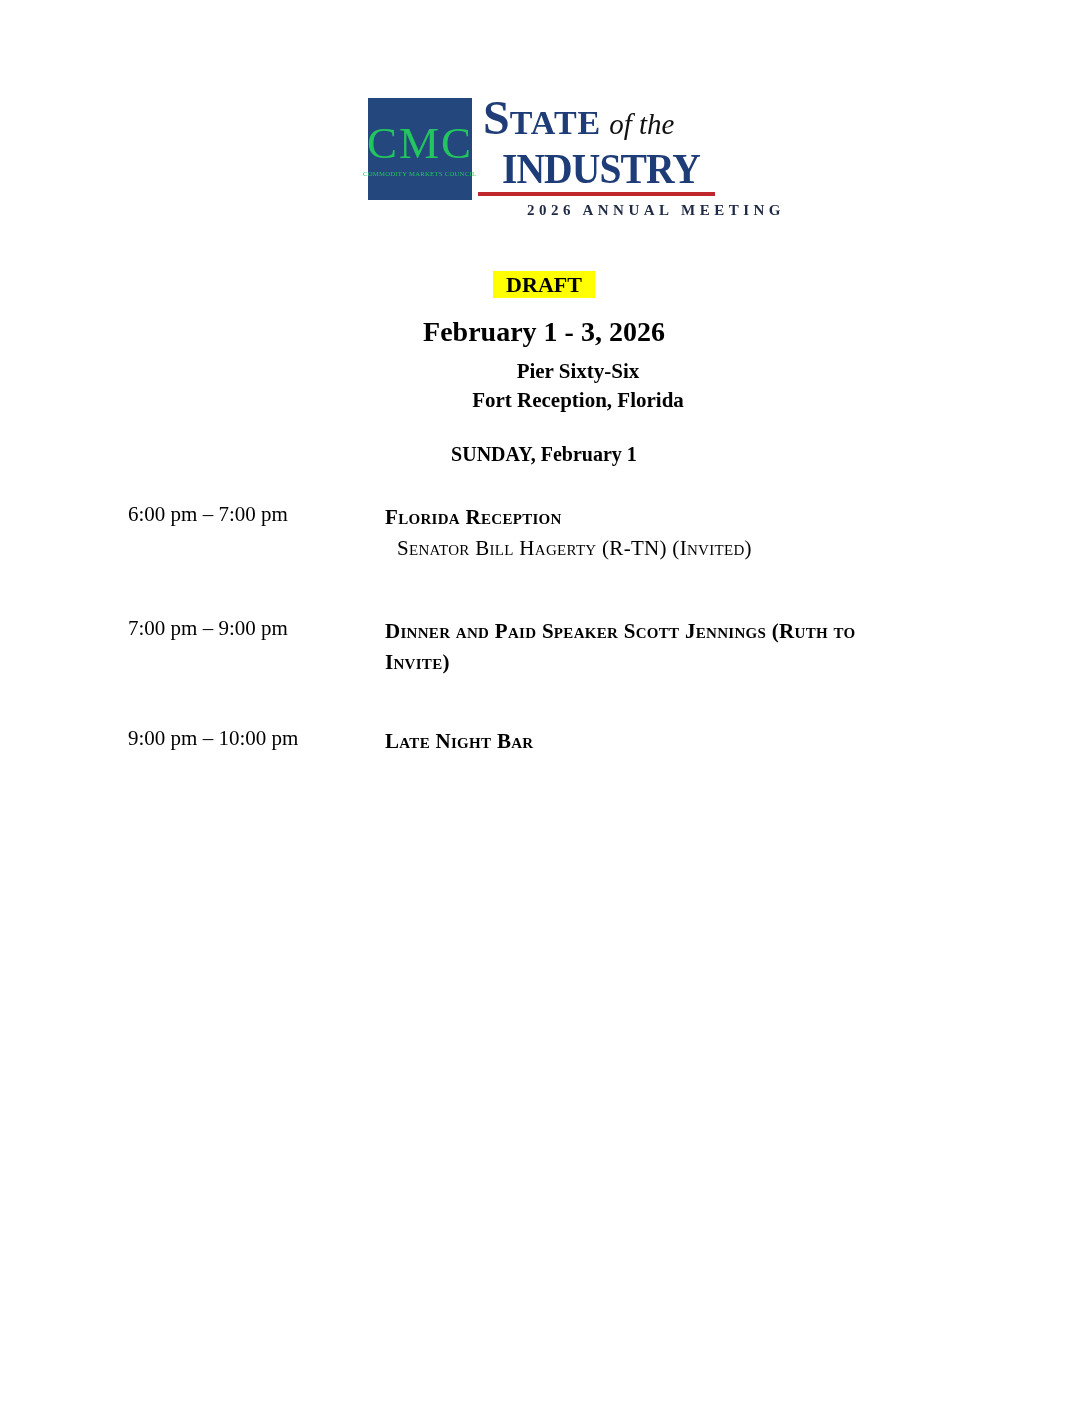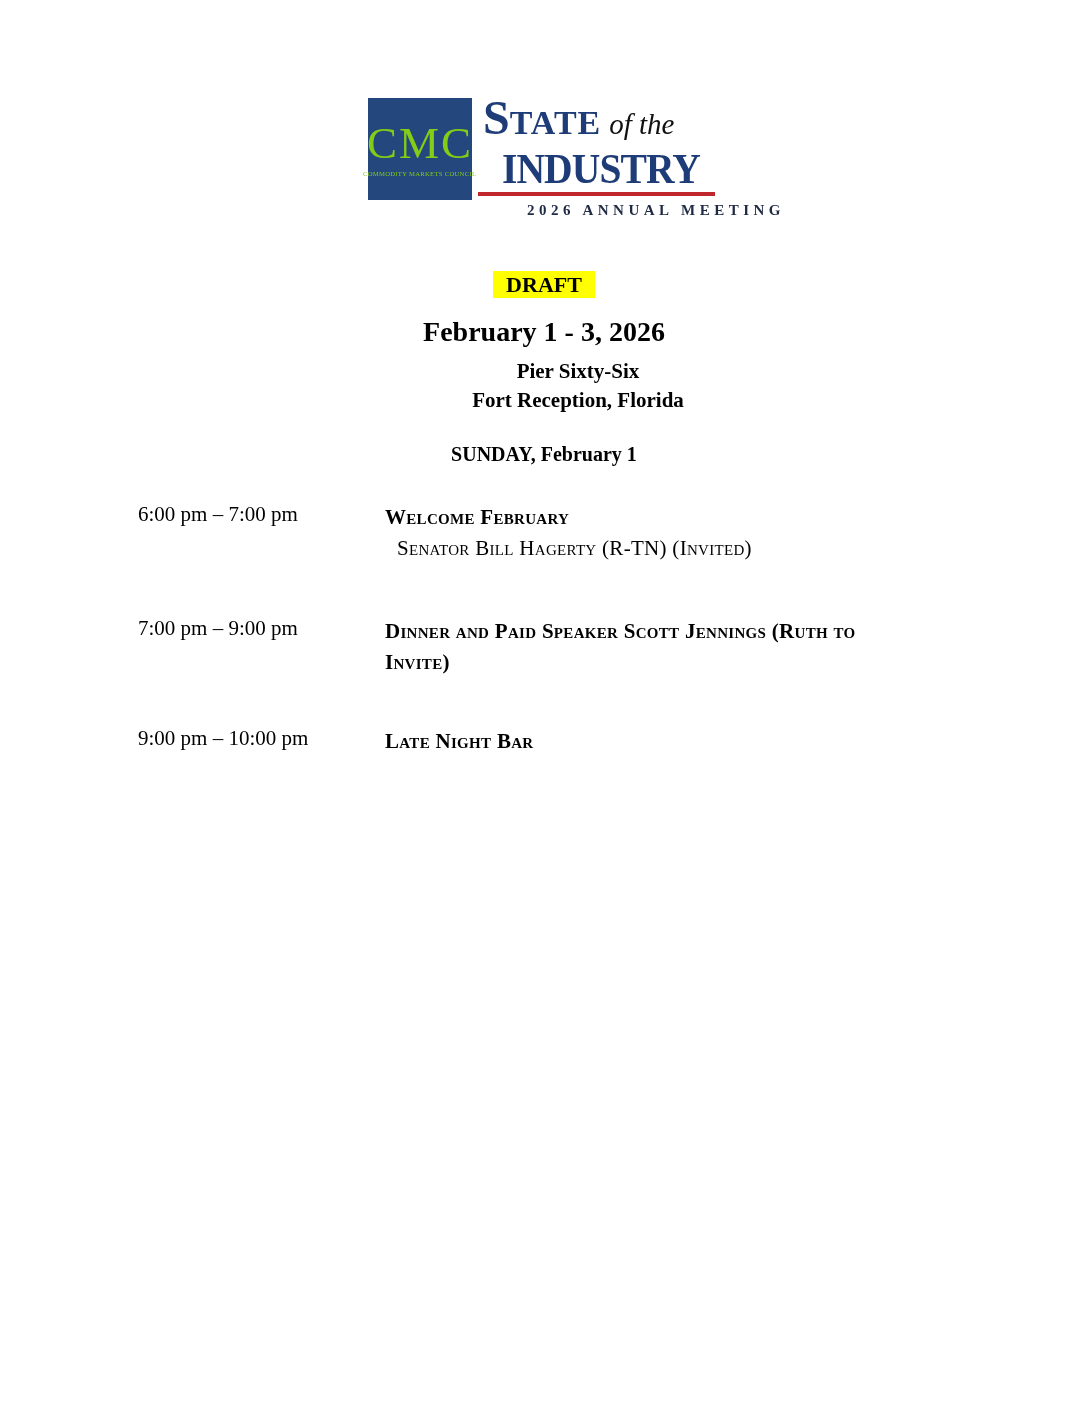--- a/index.html
+++ b/index.html
@@ -13,21 +13,21 @@
     color: #000000;
     overflow: hidden;
   }
 
   
   .logo { position: absolute; top: 98px; left: 368px; }
   .logo-square {
     position: absolute; left: 0; top: 0;
     width: 104px; height: 102px;
     background: var(--logo-blue, #24477e);
-    color: #84cc16;
+    color: #22c55e;
     display: flex; flex-direction: column;
     align-items: center; justify-content: center;
     text-align: center;
   }
   .logo-acronym {
     font-size: 45px; line-height: 1;
     letter-spacing: 2px;
     font-family: "Liberation Serif", serif;
   }
   .logo-orgname {
@@ -80,21 +80,21 @@
   .date-line { top: 316px; font-weight: 700; font-size: 28px; }
   .venue-block { top: 357px; font-weight: 700; font-size: 21px; line-height: 29px; padding-left: 34px; }
   .day-heading { top: 443px; font-weight: 700; font-size: 20px; }
 
   
   .sched-row { position: absolute; left: 0; right: 0; }
   .row-1 { top: 502px; }
   .row-2 { top: 616px; }
   .row-3 { top: 726px; }
   .sched-time {
-    position: absolute; left: 138px; top: 0;
+    position: absolute; left: 128px; top: 0;
     font-size: 21px; white-space: nowrap;
   }
   .sched-session {
     position: absolute; left: 385px; top: 0; width: 512px;
     line-height: 31px;
   }
   .sched-title {
     font-weight: 700; font-size: 21px;
     font-variant: small-caps; letter-spacing: 0.3px;
   }
@@ -131,21 +131,21 @@
     <div>Pier Sixty-Six</div>
     <div>Fort Reception, Florida</div>
   </div>
   <div class="centered day-heading">SUNDAY, February 1</div>
 
   <div>
 
     <div class="sched-row row-1">
       <div class="sched-time">6:00 pm – 7:00 pm</div>
       <div class="sched-session">
-        <div class="sched-title">Welcome February</div>
+        <div class="sched-title">Florida Reception</div>
         <div class="sched-subtitle">Senator Bill Hagerty (R-TN) (Invited)</div>
       </div>
     </div>
 
     <div class="sched-row row-2">
       <div class="sched-time">7:00 pm – 9:00 pm</div>
       <div class="sched-session">
         <div class="sched-title">Dinner and Paid Speaker Scott Jennings (Ruth to Invite)</div>
         <div class="sched-subtitle"></div>
       </div>

